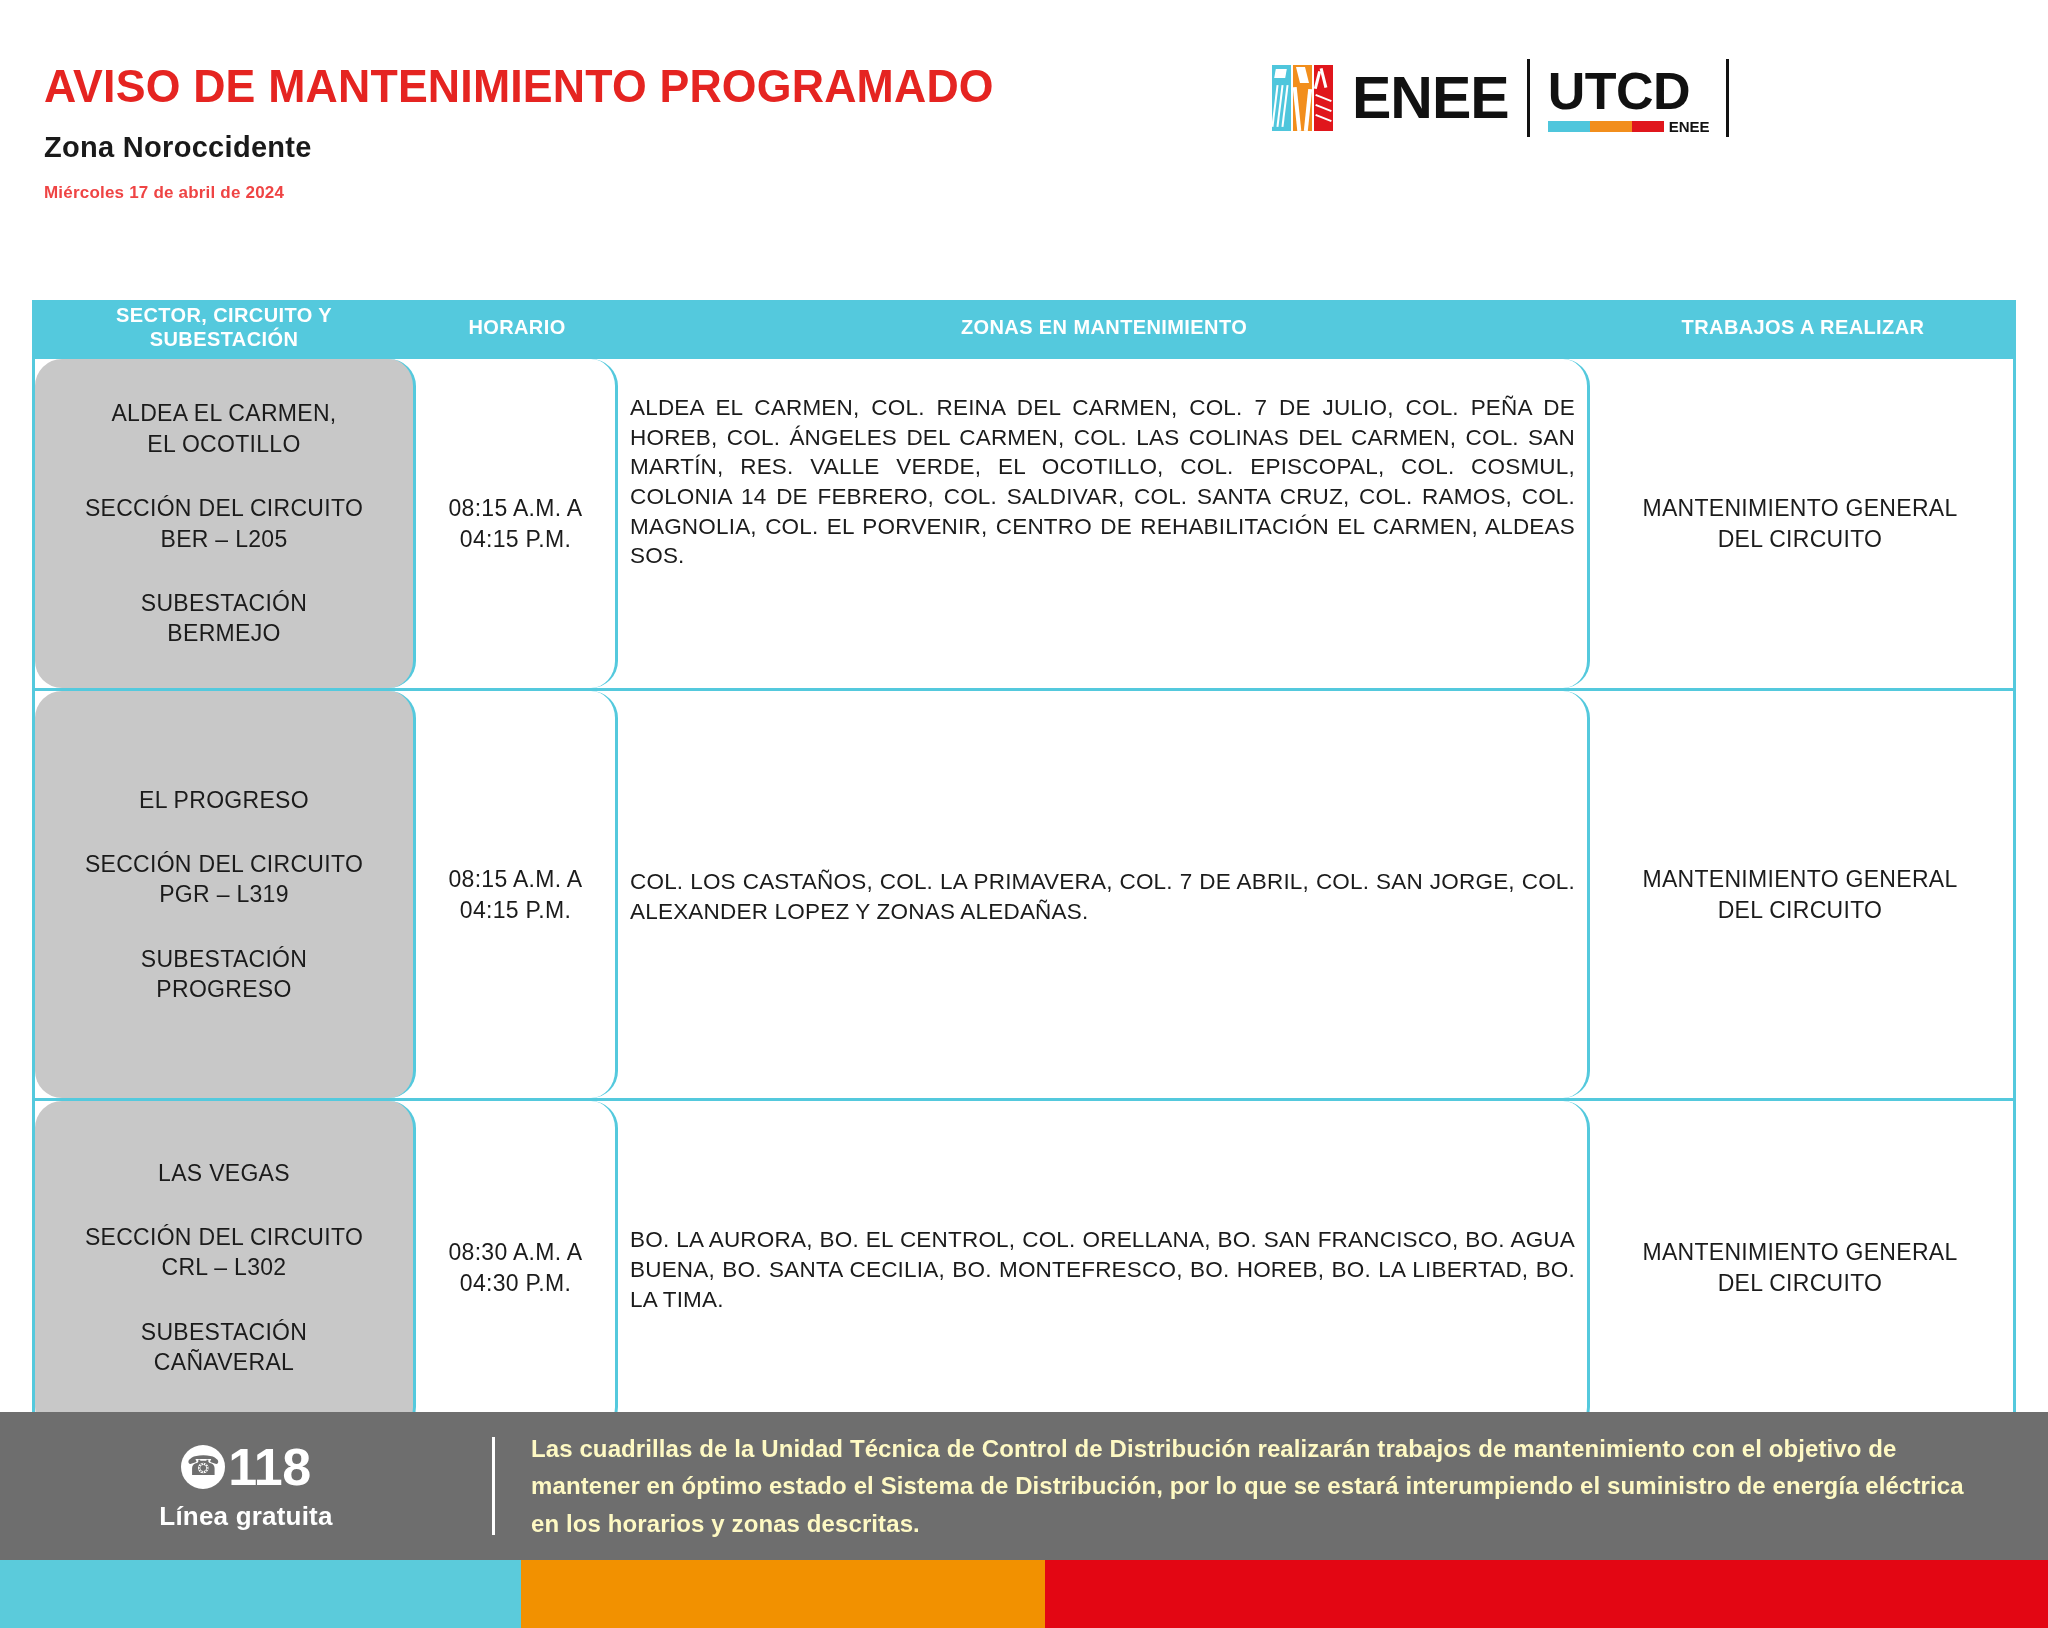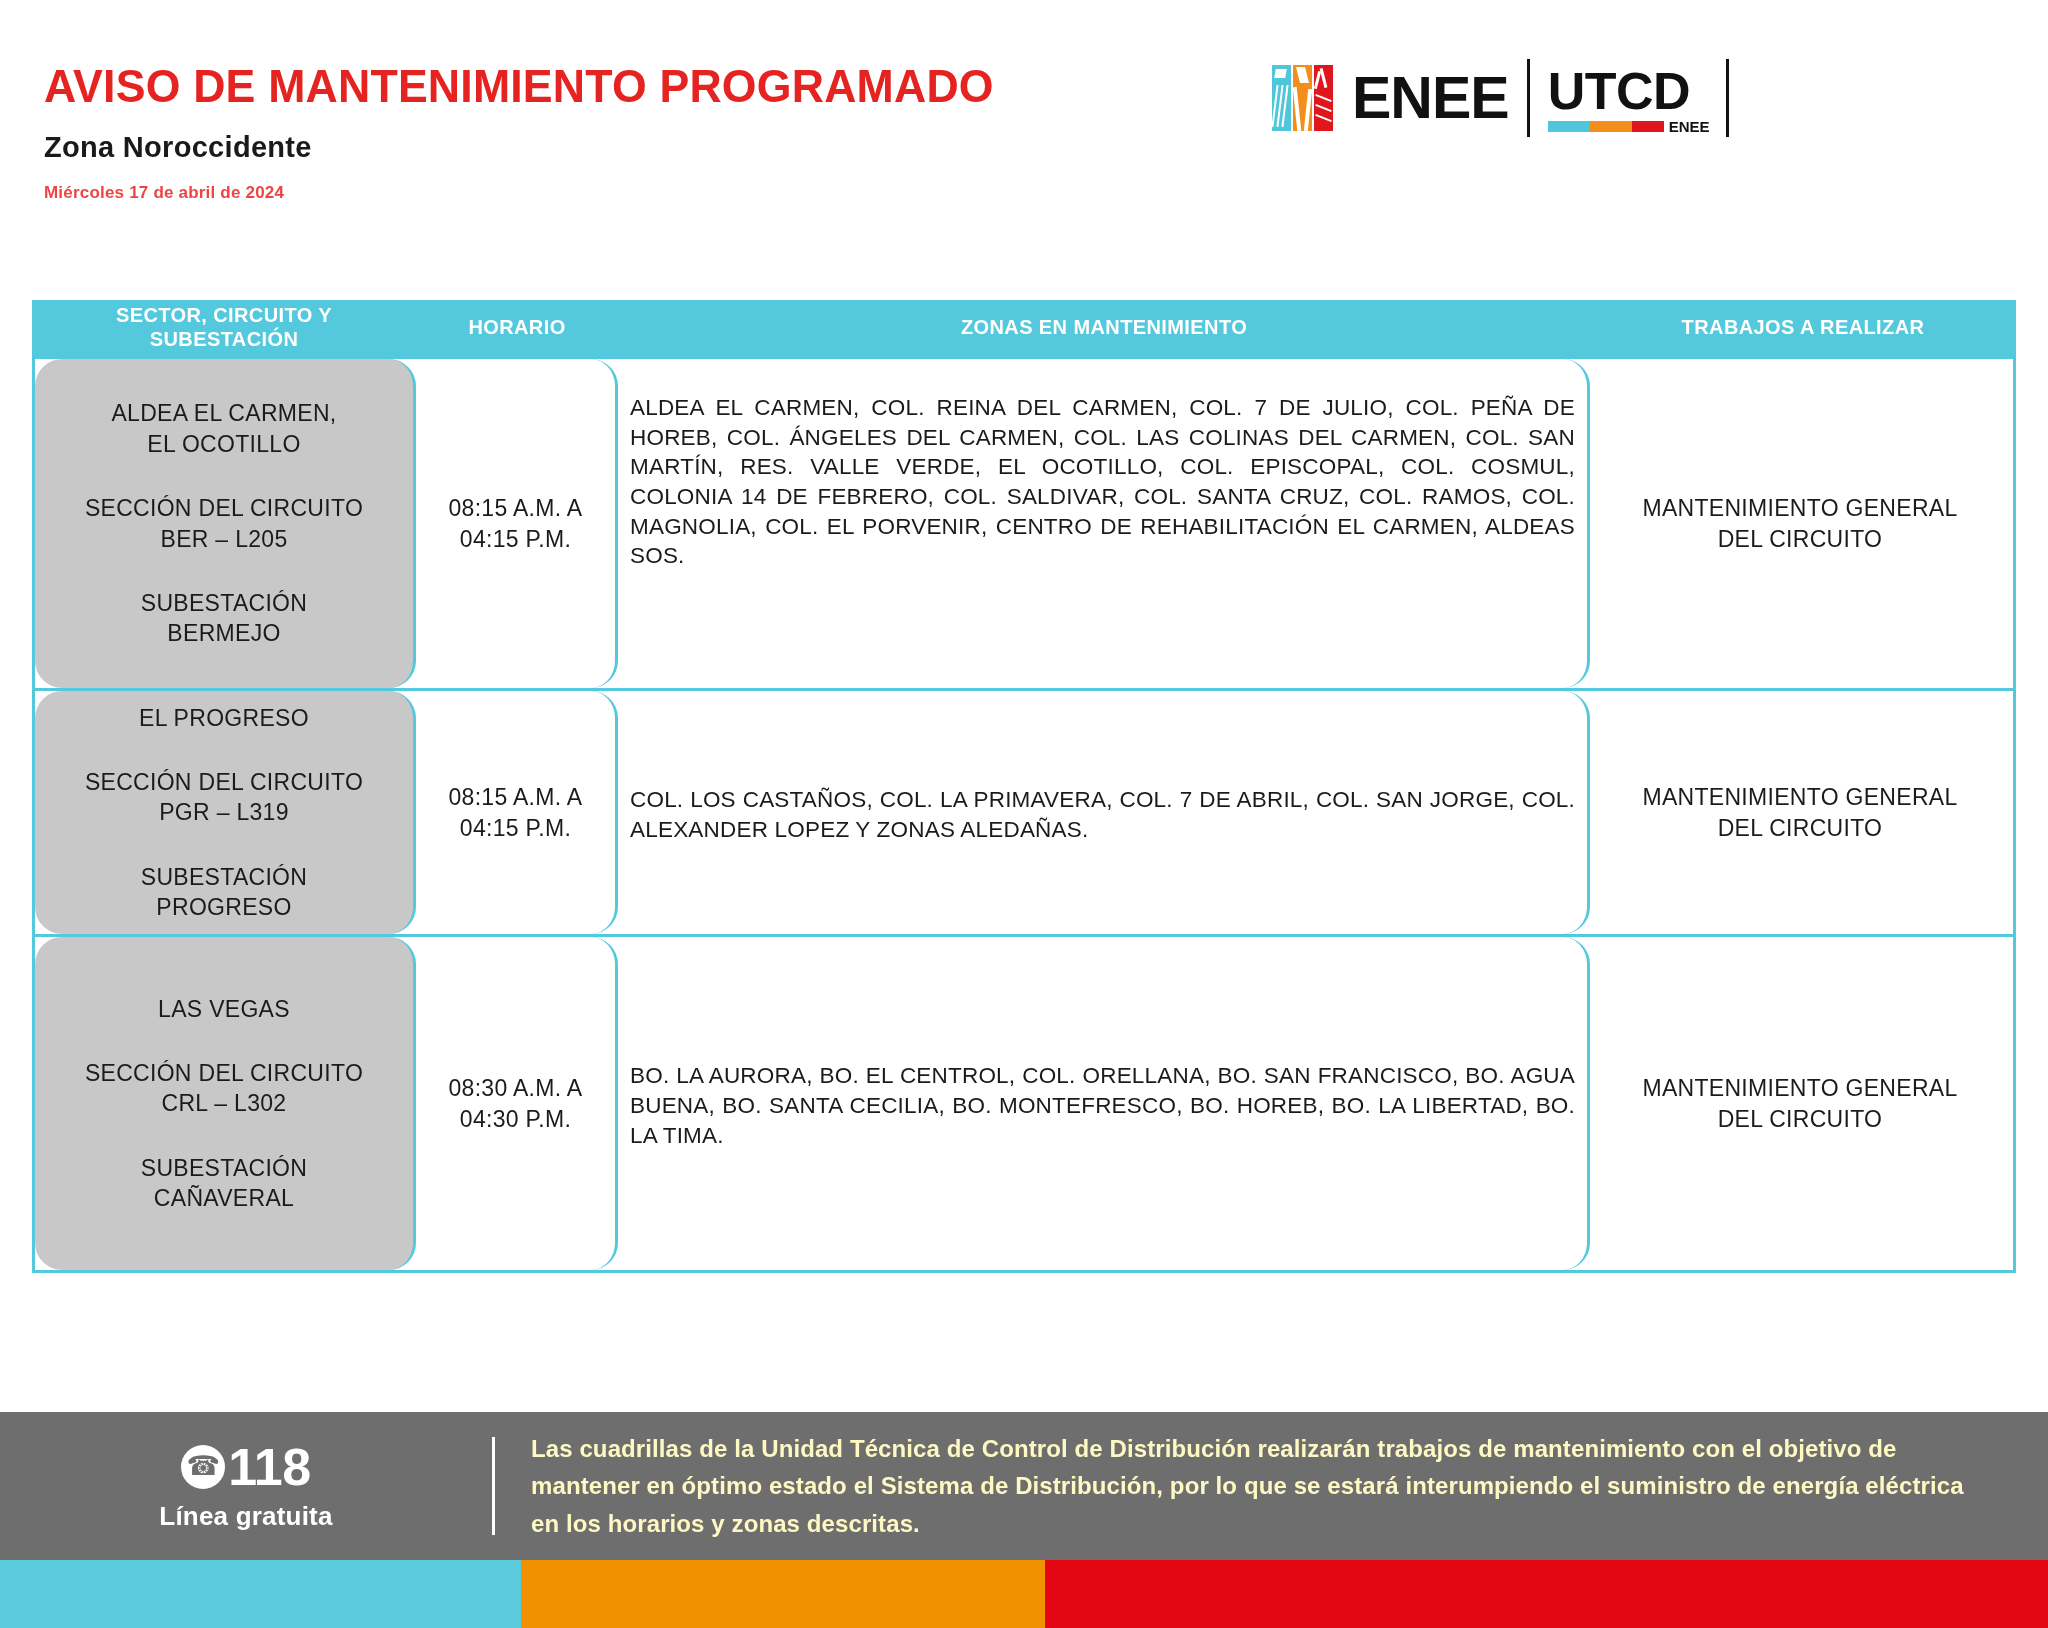--- a/index.html
+++ b/index.html
@@ -228,21 +228,21 @@
     padding-top: 15px;
   }
   .td-zonas.vcenter > span { display: block; width: 100%; text-align: justify; text-align-last: left; }
   .td-trabajos {
     width: 420px;
     text-align: center;
     font-size: 23px;
     white-space: pre-line;
   }
   .row1 { height: 335px; }
-  .row2 { height: 246px; }
+  .row2 { height: 410px; }
   .row3 { height: 336px; }
 
   
   .footer {
     position: absolute;
     left: 0;
     top: 1412px;
     width: 2048px;
     height: 148px;
     background: #6E6E6E;

